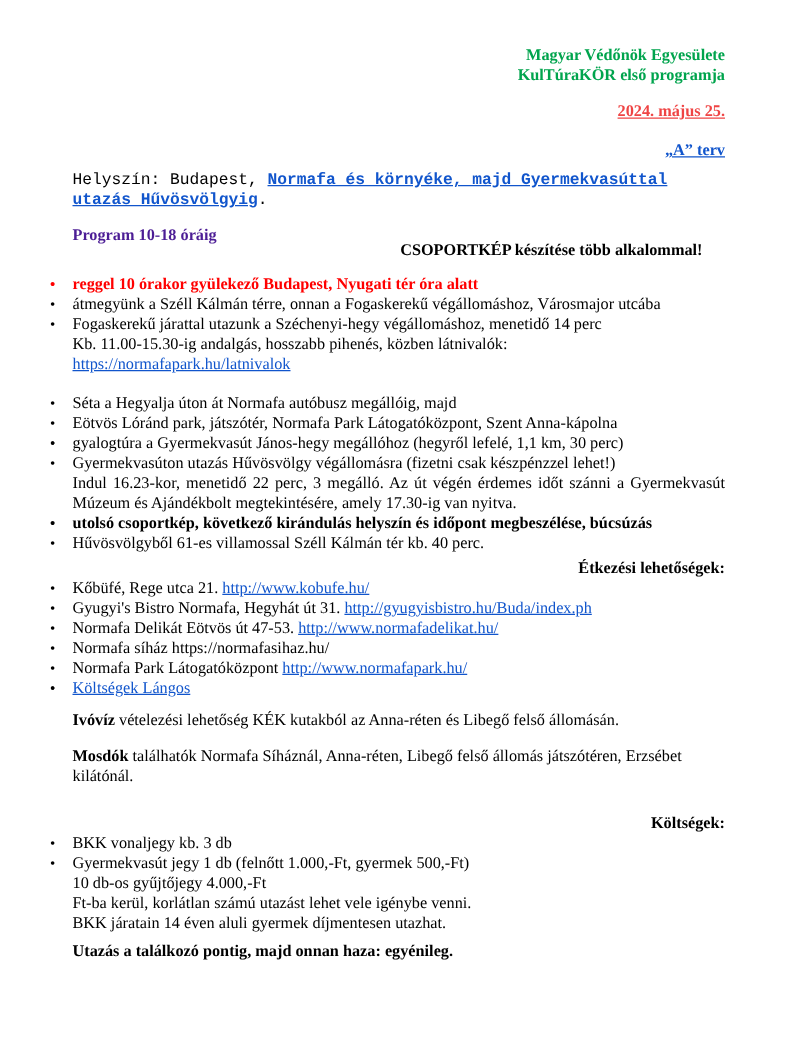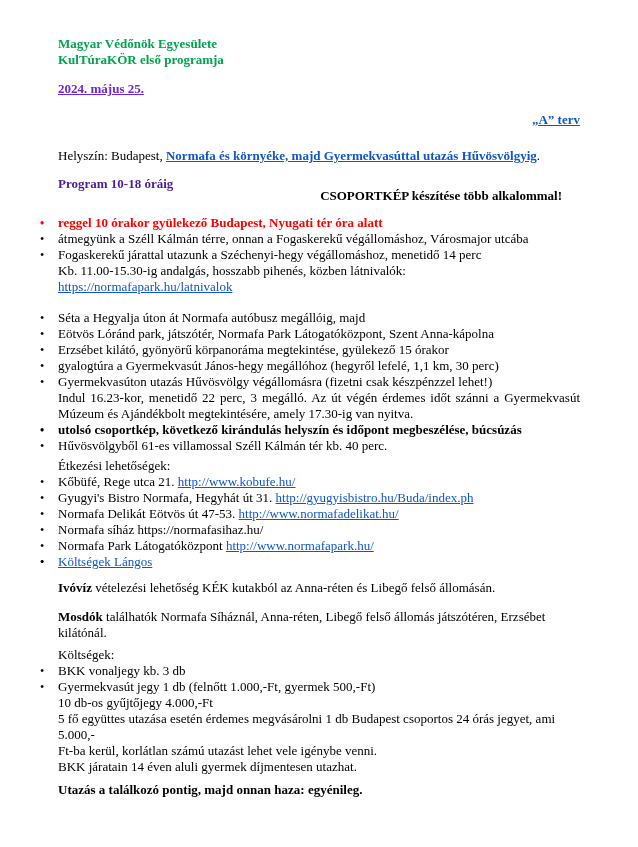--- a/index.html
+++ b/index.html
@@ -10,52 +10,52 @@
     height: 847px;
     background: #ffffff;
     font-family: "Liberation Serif", "DejaVu Serif", serif;
     font-size: 13px;
     line-height: 16px;
     color: #000000;
     overflow: hidden;
   }
   .content { padding: 36px 58px 0 58px; }
 
-  .center { text-align: left; }
+  .center { text-align: right; }
   .bold { font-weight: bold; }
 
   .title-line { color: #00A44D; font-weight: bold; }
   .date-line { margin-top: 13px; }
-  .date-text { color: #6d28d9; font-weight: bold; text-decoration: underline; }
+  .date-text { color: #ef4444; font-weight: bold; text-decoration: underline; }
 
   .plan-line { margin-top: 15px; text-align: right; }
   .plan-text { color: #1155CC; font-weight: bold; text-decoration: underline; }
 
-  .location-line { margin-top: 20px; }
+  .location-line { margin-top: 8px; font-family: Liberation Mono, monospace; }
   .link { color: #1155CC; text-decoration: underline; cursor: pointer; }
   .link.bold { font-weight: bold; }
 
   .program-row { margin-top: 12px; display: flex; justify-content: space-between; }
   .program-left { color: #4c1d95; font-weight: bold; }
   .program-right { font-weight: bold; padding-right: 18px; margin-top: 12px; }
 
   .list { margin-top: 11px; }
   .list-afternoon { margin-top: 15px; }
   .li { position: relative; }
   .marker { position: absolute; left: -18px; top: 0; font-size: 12px; }
   .li.red, .li.red .marker { color: #FF0000; font-weight: bold; }
   .li.boldline { font-weight: bold; }
   .cont { }
   .stretch { text-align: justify; text-align-last: justify; }
 
-  .section-heading { font-weight: normal; }
+  .section-heading { font-weight: bold; text-align: right; }
   .dining-heading { margin-top: 4px; }
   .water-line { margin-top: 10px; }
   .restrooms-line { margin-top: 13px; }
-  .costs-heading { margin-top: 6px; }
+  .costs-heading { margin-top: 21px; }
   .footer-line { margin-top: 7px; font-weight: bold; }
 </style>
 </head>
 <body>
 
 <div class="page">
   <div class="content">
 
     <div class="center title-line">Magyar Védőnök Egyesülete</div>
     <div class="center title-line">KulTúraKÖR első programja</div>
@@ -98,21 +98,20 @@
       <div class="li">
         <span class="marker">•</span>
         <span>Séta a Hegyalja úton át Normafa autóbusz megállóig, majd</span>
       </div>
       <div class="li">
         <span class="marker">•</span>
         <span>Eötvös Lóránd park, játszótér, Normafa Park Látogatóközpont, Szent Anna-kápolna</span>
       </div>
       <div class="li">
         <span class="marker">•</span>
-        <span>Erzsébet kilátó, gyönyörű körpanoráma megtekintése, gyülekező 15 órakor</span>
       </div>
       <div class="li">
         <span class="marker">•</span>
         <span>gyalogtúra a Gyermekvasút János-hegy megállóhoz (hegyről lefelé, 1,1 km, 30 perc)</span>
       </div>
       <div class="li">
         <span class="marker">•</span>
         <span>Gyermekvasúton utazás Hűvösvölgy végállomásra (fizetni csak készpénzzel lehet!)</span>
         <div class="cont stretch">Indul 16.23-kor, menetidő 22 perc, 3 megálló. Az út végén érdemes időt szánni a Gyermekvasút</div>
         <div class="cont">Múzeum és Ajándékbolt megtekintésére, amely 17.30-ig van nyitva.</div>
@@ -171,21 +170,20 @@
 
     <div class="list" style="margin-top:0">
       <div class="li">
         <span class="marker">•</span>
         <span>BKK vonaljegy kb. 3 db</span>
       </div>
       <div class="li">
         <span class="marker">•</span>
         <span>Gyermekvasút jegy 1 db (felnőtt 1.000,-Ft, gyermek 500,-Ft)</span>
         <div class="cont">10 db-os gyűjtőjegy 4.000,-Ft</div>
-        <div class="cont">5 fő együttes utazása esetén érdemes megvásárolni 1 db Budapest csoportos 24 órás jegyet, ami 5.000,-</div>
         <div class="cont">Ft-ba kerül, korlátlan számú utazást lehet vele igénybe venni.</div>
         <div class="cont">BKK járatain 14 éven aluli gyermek díjmentesen utazhat.</div>
       </div>
     </div>
 
     <div class="footer-line">Utazás a találkozó pontig, majd onnan haza: egyénileg.</div>
 
   </div>
 </div>
 

